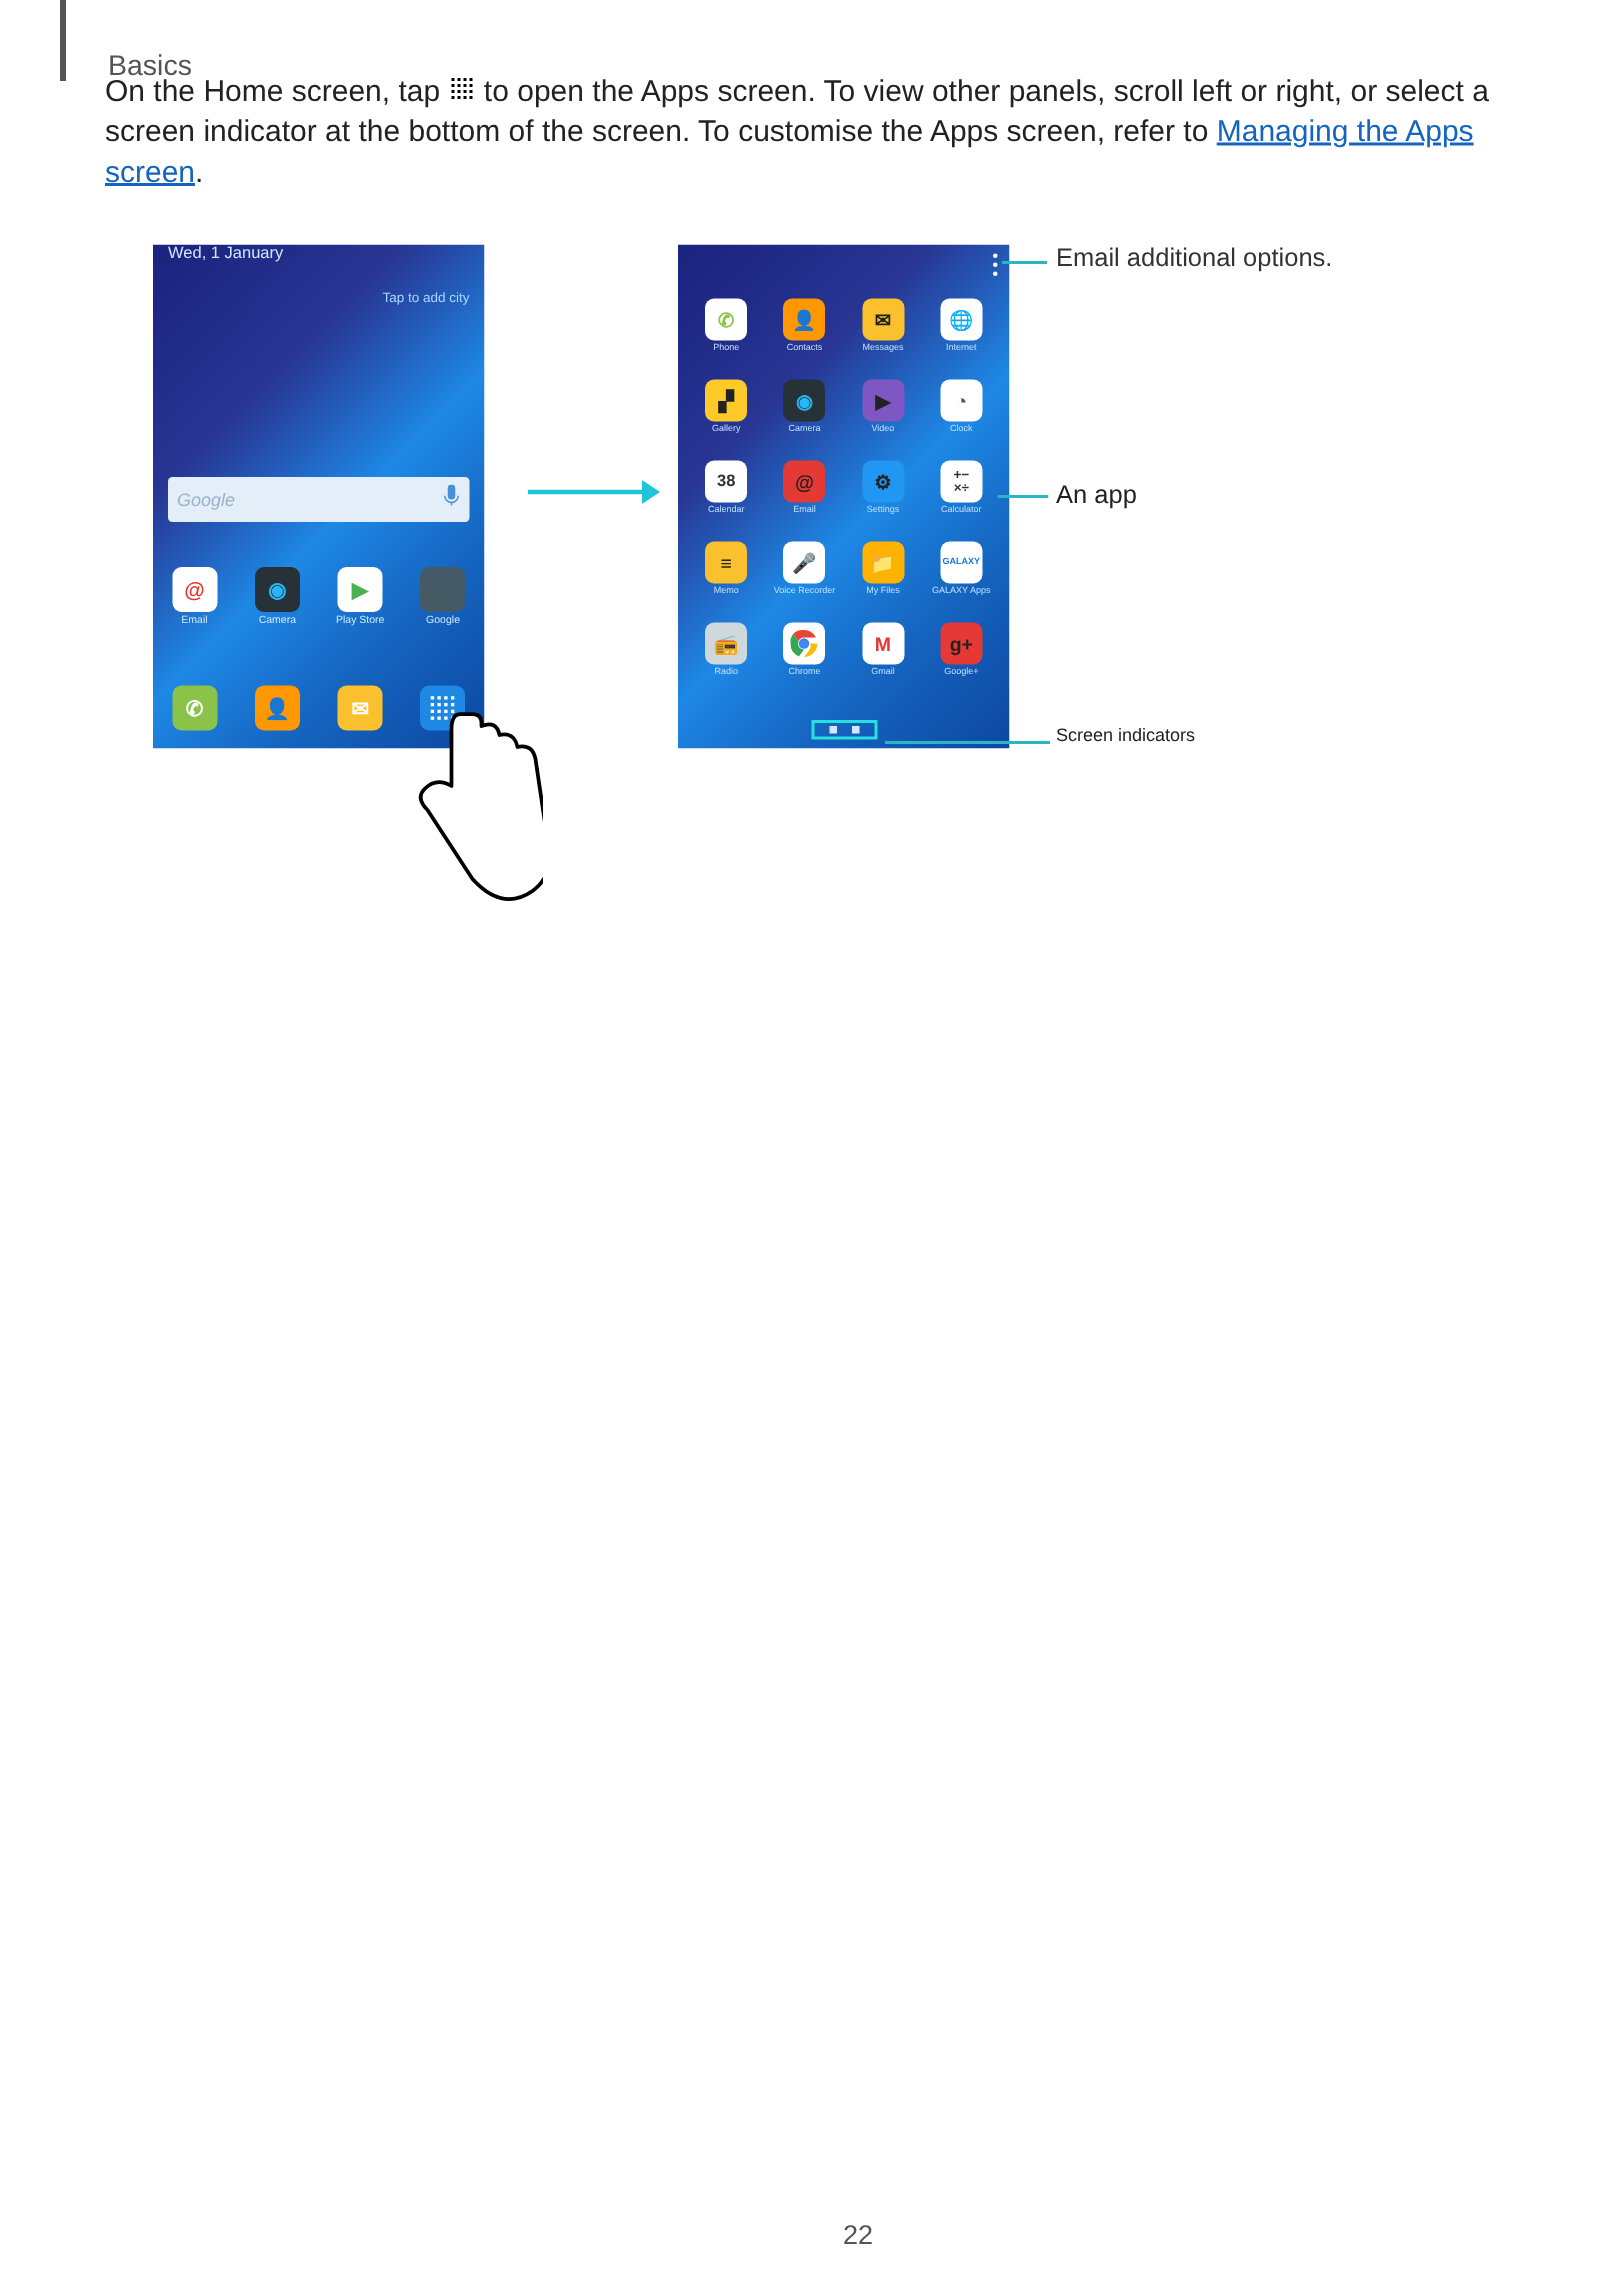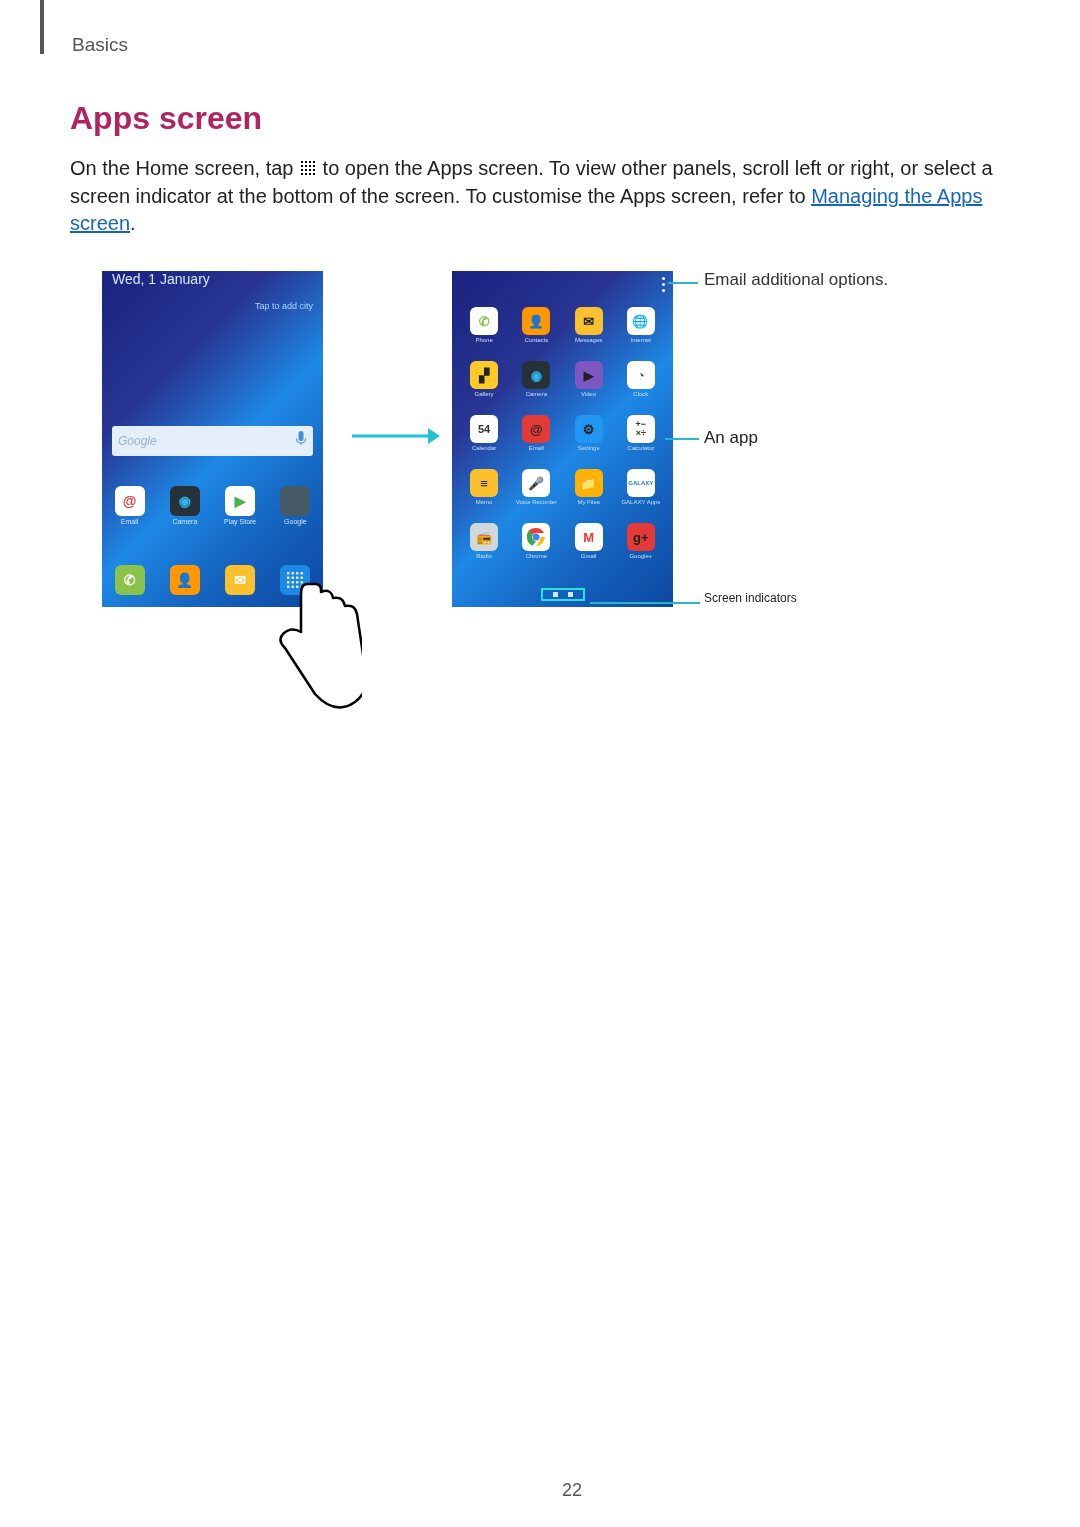--- a/index.html
+++ b/index.html
@@ -1,31 +1,31 @@
 <!DOCTYPE html>
 <html><head>
 <meta charset="utf-8">
 <style>
   * { box-sizing: border-box; margin: 0; padding: 0; }
   html, body { width: 1080px; height: 1527px; font-family: "Segoe UI", Arial, sans-serif; background: #fff; color: #222; }
-  .page { position: relative; width: 1080px; height: 1527px; padding: 20px 70px 40px 70px; }
+  .page { position: relative; width: 1080px; height: 1527px; padding: 30px 70px 40px 70px; }
   .header-rule { position: absolute; left: 40px; top: 0; width: 4px; height: 54px; background: #555; }
   .header-label { position: absolute; left: 72px; top: 34px; font-size: 19px; color: #555; }
   .title { font-size: 32px; font-weight: 700; color: #b02460; margin-top: 80px; margin-left: 0; }
   .body-text { font-size: 20px; line-height: 1.35; margin-top: 18px; max-width: 940px; }
   .link { color: #1565c0; }
   .apps-inline-icon { display: inline-block; vertical-align: middle; margin: 0 1px; }
   .figure-row { position: relative; margin-top: 32px; width: 940px; height: 460px; }
 
   .phone { position: absolute; border: 2px solid #fff; background: linear-gradient(135deg,#1a237e 0%,#283593 30%,#1e88e5 55%,#1565c0 75%,#0d47a1 100%); }
   .phone-home { left: 30px; top: 0; width: 225px; height: 340px; }
   .phone-apps { left: 380px; top: 0; width: 225px; height: 340px; }
 
   .time { color: #4fc3f7; font-size: 26px; font-weight: 600; padding: 10px 0 0 10px; }
-  .date { color: #cfe8ff; font-size: 14px; padding: 0 0 0 10px; }
+  .date { color: #cfe8ff; font-size: 11px; padding: 0 0 0 10px; }
   .tap-city { position: absolute; right: 10px; top: 30px; color: #a7d8ff; font-size: 9px; }
 
   .search { position: absolute; left: 10px; top: 155px; right: 10px; height: 30px; border-radius: 3px; background: #e3eef9; display: flex; align-items: center; padding: 0 6px; }
   .search .g { color: #9bb3c9; font-size: 12px; font-style: italic; flex: 1; }
 
   .row-icons { position: absolute; left: 0; right: 0; display: flex; justify-content: space-around; }
   .row-hs1 { top: 215px; } .row-hs-dock { bottom: 10px; }
 
   .app-cell { width: 48px; text-align: center; }
   .app-ic { width: 30px; height: 30px; margin: 0 auto 2px auto; border-radius: 6px; display: flex; align-items: center; justify-content: center; font-size: 14px; font-weight: 700; color: #fff; }
@@ -60,21 +60,20 @@
   .ic-yellow { background: #fbc02d; }
   .ic-grey { background: #cfd8dc; color:#333; }
 </style>
 </head>
 <body>
 
 <div class="page">
   <div class="header-rule"></div>
   <div class="header-label">Basics</div>
 
-  <h2 class="title">Apps screen</h2>
 
 
   <p class="body-text">
     <span>On the Home screen, tap </span>
     <span class="apps-inline-icon">
       <svg width="16" height="16" viewBox="0 0 16 16">
           <g fill="#000">
             <rect x="1" y="1" width="2" height="2"></rect>
             <rect x="5" y="1" width="2" height="2"></rect>
             <rect x="9" y="1" width="2" height="2"></rect>
@@ -233,21 +232,21 @@
         <div class="gcell">
             <div class="gic" style="background:#7e57c2">▶</div>
             <div class="glab">Video</div>
           </div>
         <div class="gcell">
             <div class="gic ic-white" style="color:#555">◔</div>
             <div class="glab">Clock</div>
           </div>
 
         <div class="gcell">
-            <div class="gic ic-white" style="color:#333;font-size:11px">54</div>
+            <div class="gic ic-white" style="color:#333;font-size:11px">38</div>
             <div class="glab">Calendar</div>
           </div>
         <div class="gcell">
             <div class="gic ic-red">@</div>
             <div class="glab">Email</div>
           </div>
         <div class="gcell">
             <div class="gic ic-blue">⚙</div>
             <div class="glab">Settings</div>
           </div>

